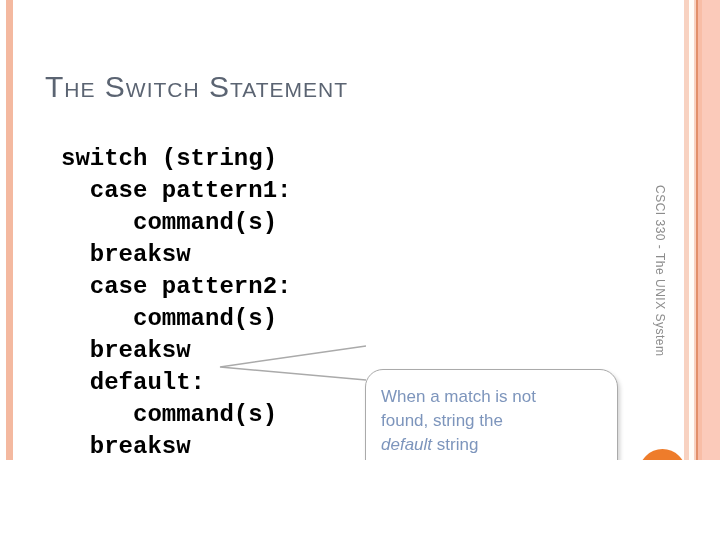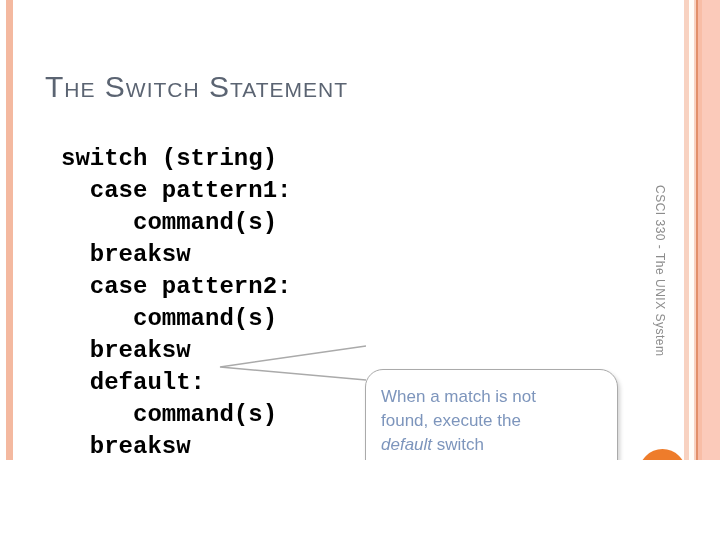--- a/index.html
+++ b/index.html
@@ -90,22 +90,22 @@
      command(s)
   breaksw
   default:
      command(s)
   breaksw
 endsw</pre>
 
   <div class="callout-box">
     <div class="callout-text">
       <div>When a match is not</div>
-      <div>found, execute the</div>
-      <div><span class="it">default</span><span> switch</span></div>
+      <div>found, string the</div>
+      <div><span class="it">default</span><span> string</span></div>
     </div>
   </div>
 
   <svg class="pointer-overlay" viewBox="0 0 720 540">
     <path d="M 366 346 L 220 367 L 366 380" fill="#ffffff" stroke="#aaaaaa" stroke-width="1.5"></path>
   </svg>
 
   <div class="vertical-text">CSCI 330 - The UNIX System</div>
 
   <div class="page-badge">36</div>

